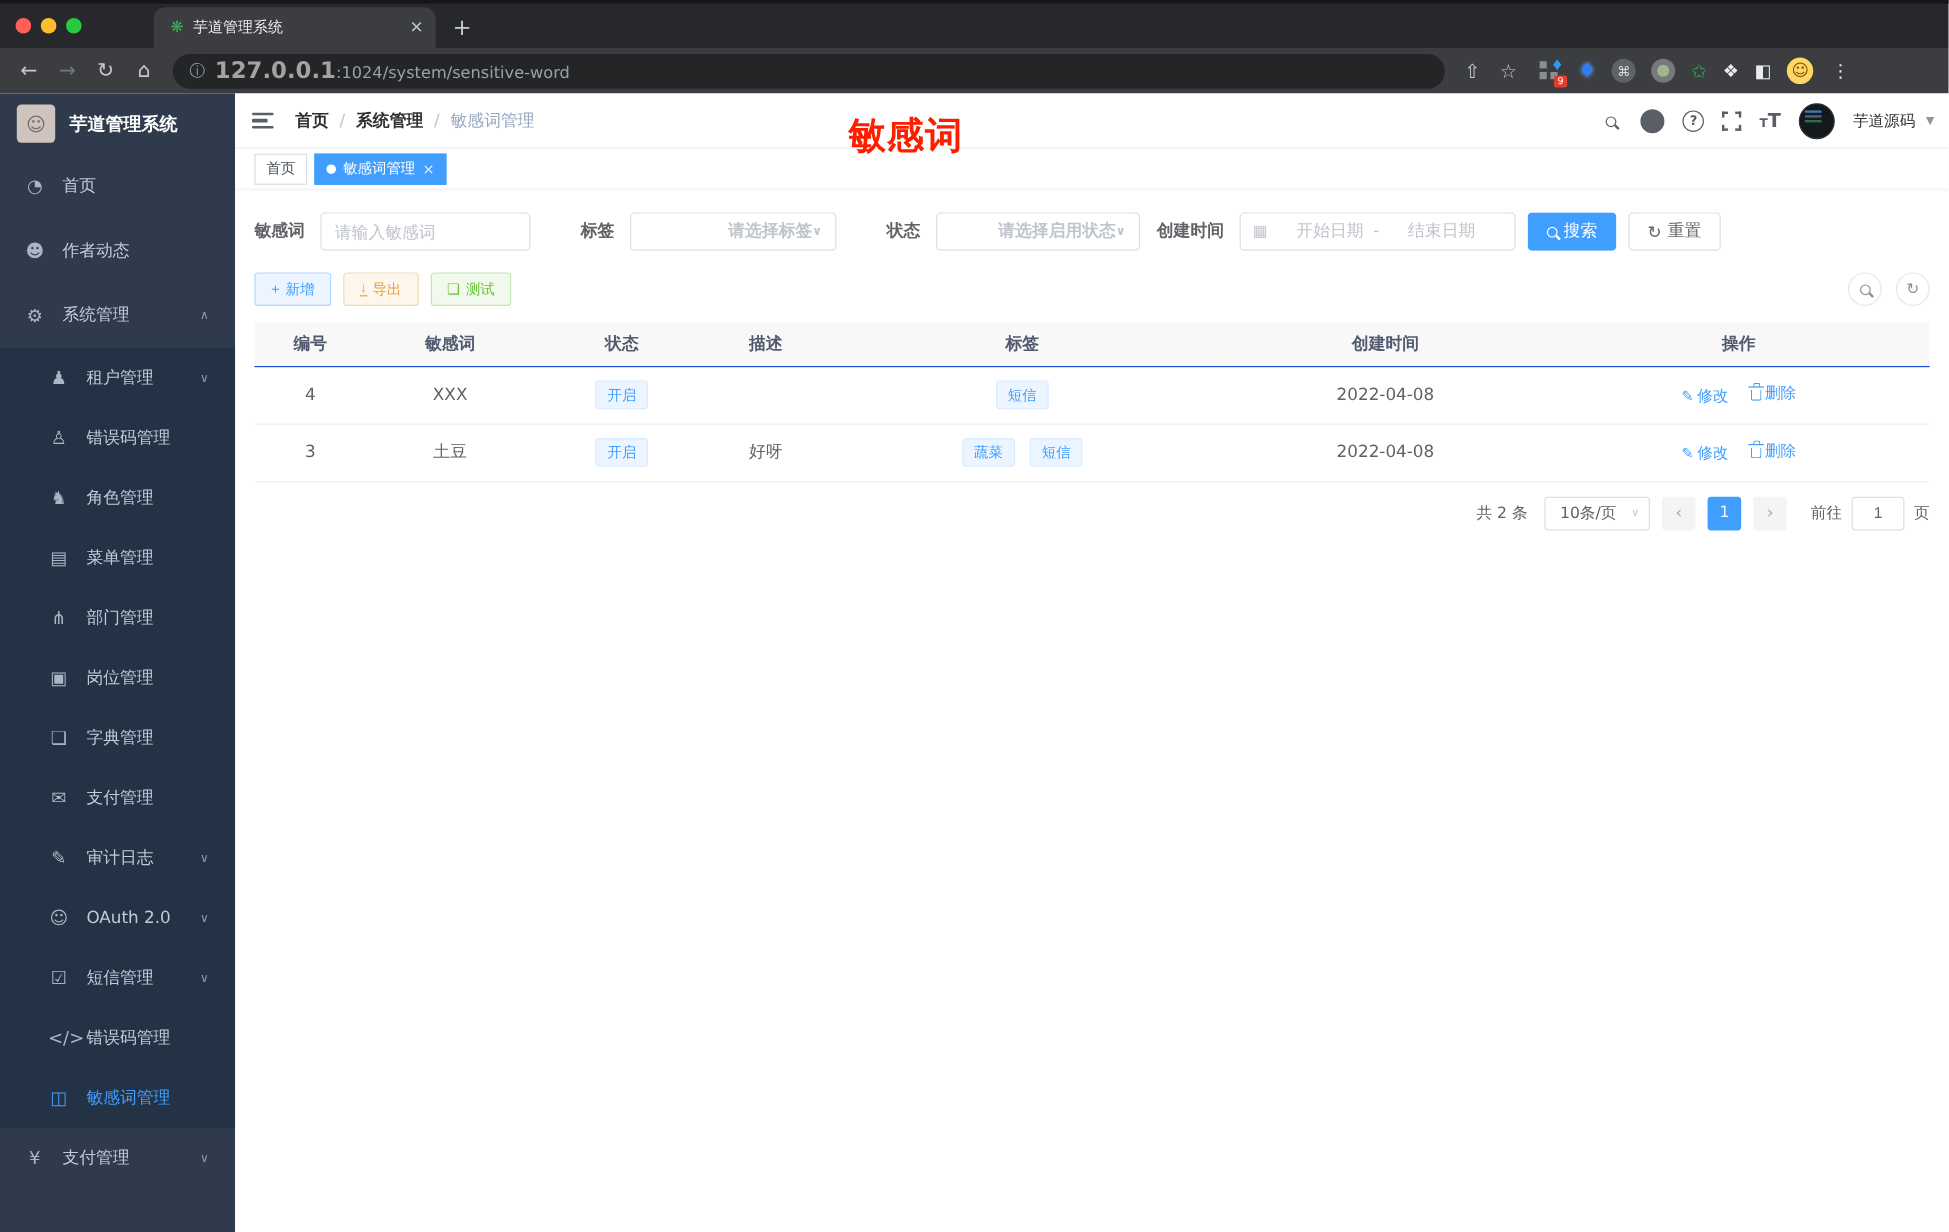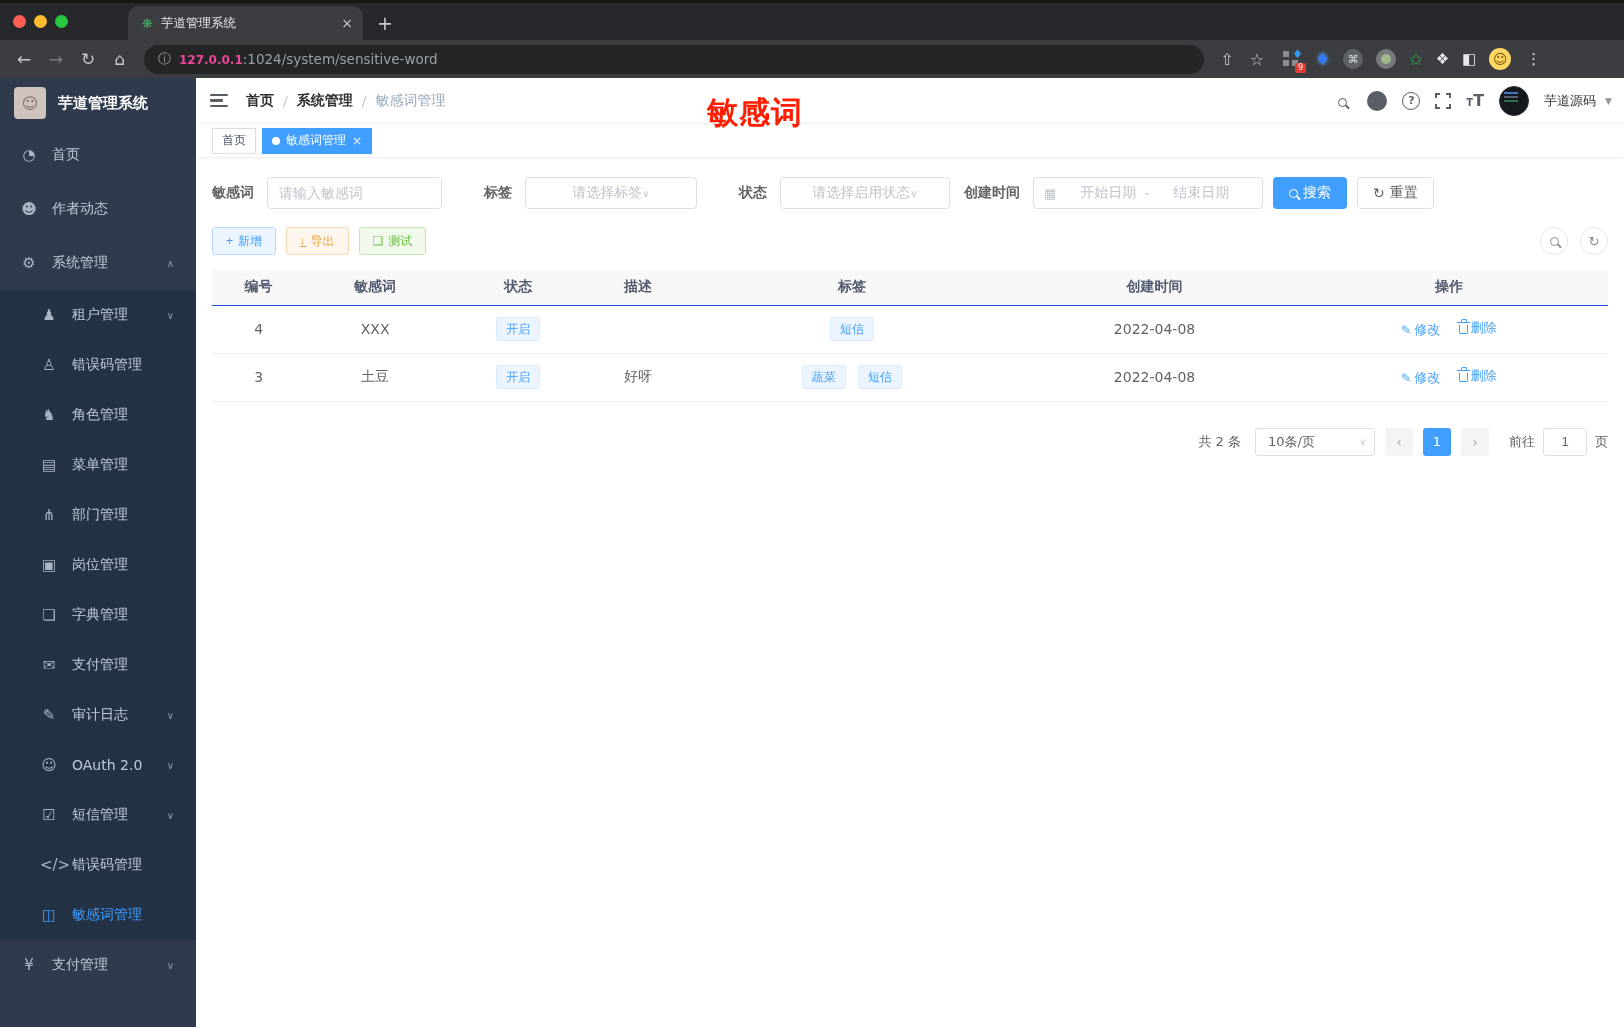--- a/index.html
+++ b/index.html
@@ -15,21 +15,21 @@
   .tab { width:235px; height:34px; margin-left:50px; background:#3b3d40; border-radius:10px 10px 0 0; display:flex; align-items:center; padding:0 10px 0 14px; gap:8px; }
   .tab-fav { color:#3fae5a; font-size:13px; }
   .tab-title { flex:1; color:#e8eaed; font-size:12.5px; white-space:nowrap; overflow:hidden; }
   .tab-close { color:#c9cccf; font-size:14px; cursor:pointer; }
   .newtab { color:#c9cccf; font-size:19px; margin:0 0 6px 14px; }
   .toolbar { height:38px; background:#3b3d40; display:flex; align-items:center; padding:0 10px; gap:4px; }
   .nav-ic { width:28px; text-align:center; color:#c6c8cb; font-size:17px; }
   .nav-ic.dim { color:#74777b; }
   .urlbar { flex:1; max-width:1060px; height:29px; background:#232527; border-radius:15px; display:flex; align-items:center; padding:0 14px; gap:8px; margin:0 6px; }
   .url-info { color:#9aa0a6; font-size:13px; }
-  .url-host { color:#ec4899; font-size:12px; font-weight:700;text-align:right; }
+  .url-host { color:#a3a3a3; font-size:19px; font-weight:700;text-align:right; }
   .url-rest { color:#9aa0a6; font-size:13.5px; }
   .tb-ic { color:#c6c8cb; font-size:16px; width:26px; text-align:center; }
   .ext { display:flex; align-items:center; gap:13px; margin-left:8px; }
   .ext-grid { position:relative; width:20px; height:20px; }
   .ext-grid .sq { position:absolute; width:6px; height:6px; background:#8a8d91; }
   .ext-grid .sq.a{left:1px;top:2px} .ext-grid .sq.b{left:1px;top:11px} .ext-grid .sq.c{left:10px;top:11px}
   .ext-grid .gem-s { position:absolute; right:-1px; top:-2px; color:#2f9bf4; font-size:12px; }
   .ext-grid .badge { position:absolute; right:-4px; bottom:-4px; background:#e33b2e; color:#fff; font-size:8px; padding:1px 3px; border-radius:2px; line-height:1; }
   .ext-gem { color:#2f7cf6; font-size:17px; text-shadow:0 0 4px #6db2ff; }
   .ext-circ { width:20px; height:20px; border-radius:50%; background:#5f6368; color:#dadce0; font-size:11px; display:flex; align-items:center; justify-content:center; }
@@ -93,21 +93,21 @@
   .tagv .dot { width:8px; height:8px; border-radius:50%; background:#fff; display:inline-block; }
   .tagv .x { font-size:12px; opacity:.9; }
 
   
   .content { flex:1; padding:20px 16px 0 16px; position:relative; }
   .filters { display:flex; align-items:center; height:32px; }
   .f-label { font-weight:600; color:#606266; margin-right:13px; white-space:nowrap; }
   .f-input, .f-select { height:32px; border:1px solid #dcdfe6; border-radius:4px; background:#fff; display:flex; align-items:center; padding:0 11px; color:#c0c4cc; font-size:14px; }
   input.f-input { outline:none; color:#606266; }
   input.f-input::placeholder { color:#c0c4cc; }
-  .f-select { justify-content:center; cursor:pointer; }
+  .f-select { justify-content:flex-end; cursor:pointer;font-weight:bold; }
   .f-select .car { font-size:10px; color:#c0c4cc; }
   .f-gap { width:42px; flex-shrink:0; }
   .daterange { height:32px; border:1px solid #dcdfe6; border-radius:4px; display:flex; align-items:center; padding:0 10px; gap:8px; color:#c0c4cc; font-size:14px; }
   .daterange .cal { color:#c0c4cc; font-size:13px; }
   .daterange .seg { width:72px; text-align:right; }
   .btn { height:32px; border-radius:4px; display:inline-flex; align-items:center; justify-content:center; gap:5px; font-size:14px; cursor:pointer; border:1px solid transparent; padding:0 15px; }
   .btn-primary { background:#409eff; color:#fff;align-items:center; }
   .btn-plainwhite { background:#fff; border-color:#dcdfe6; color:#606266; }
   .i-search { width:9px; height:9px; border:1.6px solid currentColor; border-radius:50%; position:relative; display:inline-block; }
   .i-search::after { content:""; position:absolute; width:5px; height:1.6px; background:currentColor; transform:rotate(45deg); right:-4px; bottom:-2px; border-radius:1px; }
@@ -128,23 +128,23 @@
   .pill { display:inline-block; padding:3px 9px; font-size:12px; border-radius:3px; background:#ecf5ff; border:1px solid #d9ecff; color:#409eff; line-height:1.4; }
   .pill + .pill { margin-left:8px; }
   .op { color:#409eff; font-size:13px; cursor:pointer; display:inline-flex; align-items:center; gap:3px; }
   .op + .op { margin-left:14px; }
   .i-edit { font-size:12px; }
   .i-trash { width:9px; height:9px; border:1.2px solid currentColor; border-top:none; border-radius:0 0 2px 2px; position:relative; display:inline-block; margin-top:3px; }
   .i-trash::before { content:""; position:absolute; top:-3px; left:-3px; right:-3px; height:1.2px; background:currentColor; }
   .i-trash::after { content:""; position:absolute; top:-6px; left:1.5px; width:3.5px; height:2.5px; border:1.2px solid currentColor; border-bottom:none; border-radius:2px 2px 0 0; }
 
   
-  .pagination { display:flex; align-items:center; justify-content:flex-end; gap:10px; margin-top:26px; font-size:13px; color:#606266; }
+  .pagination { display:flex; align-items:center; justify-content:flex-end; gap:10px; margin-top:12px; font-size:13px; color:#606266; }
   .pg-total { margin-right:4px; }
-  .pg-size { width:120px; height:28px; border:1px solid #dcdfe6; border-radius:3px; display:flex; align-items:center; justify-content:space-between; padding:0 8px 0 12px; color:#606266; cursor:pointer; }
+  .pg-size { width:88px; height:28px; border:1px solid #dcdfe6; border-radius:3px; display:flex; align-items:center; justify-content:space-between; padding:0 8px 0 12px; color:#606266; cursor:pointer; }
   .pg-size .car { font-size:9px; color:#c0c4cc; }
   .pg-btn { width:28px; height:28px; border-radius:3px; background:#f4f4f5; color:#a8abb2; display:flex; align-items:center; justify-content:center; font-size:14px; cursor:pointer; }
   .pg-page { width:28px; height:28px; border-radius:3px; background:#409eff; color:#fff; display:flex; align-items:center; justify-content:center; font-size:13px; cursor:pointer; }
   .pg-goto { display:flex; align-items:center; gap:8px; margin-left:10px; }
   .pg-input { width:44px; height:28px; border:1px solid #dcdfe6; border-radius:3px; text-align:center; color:#606266; font-size:13px; outline:none; }
 </style>
 </head>
 <body>
 
 <div class="stage">

